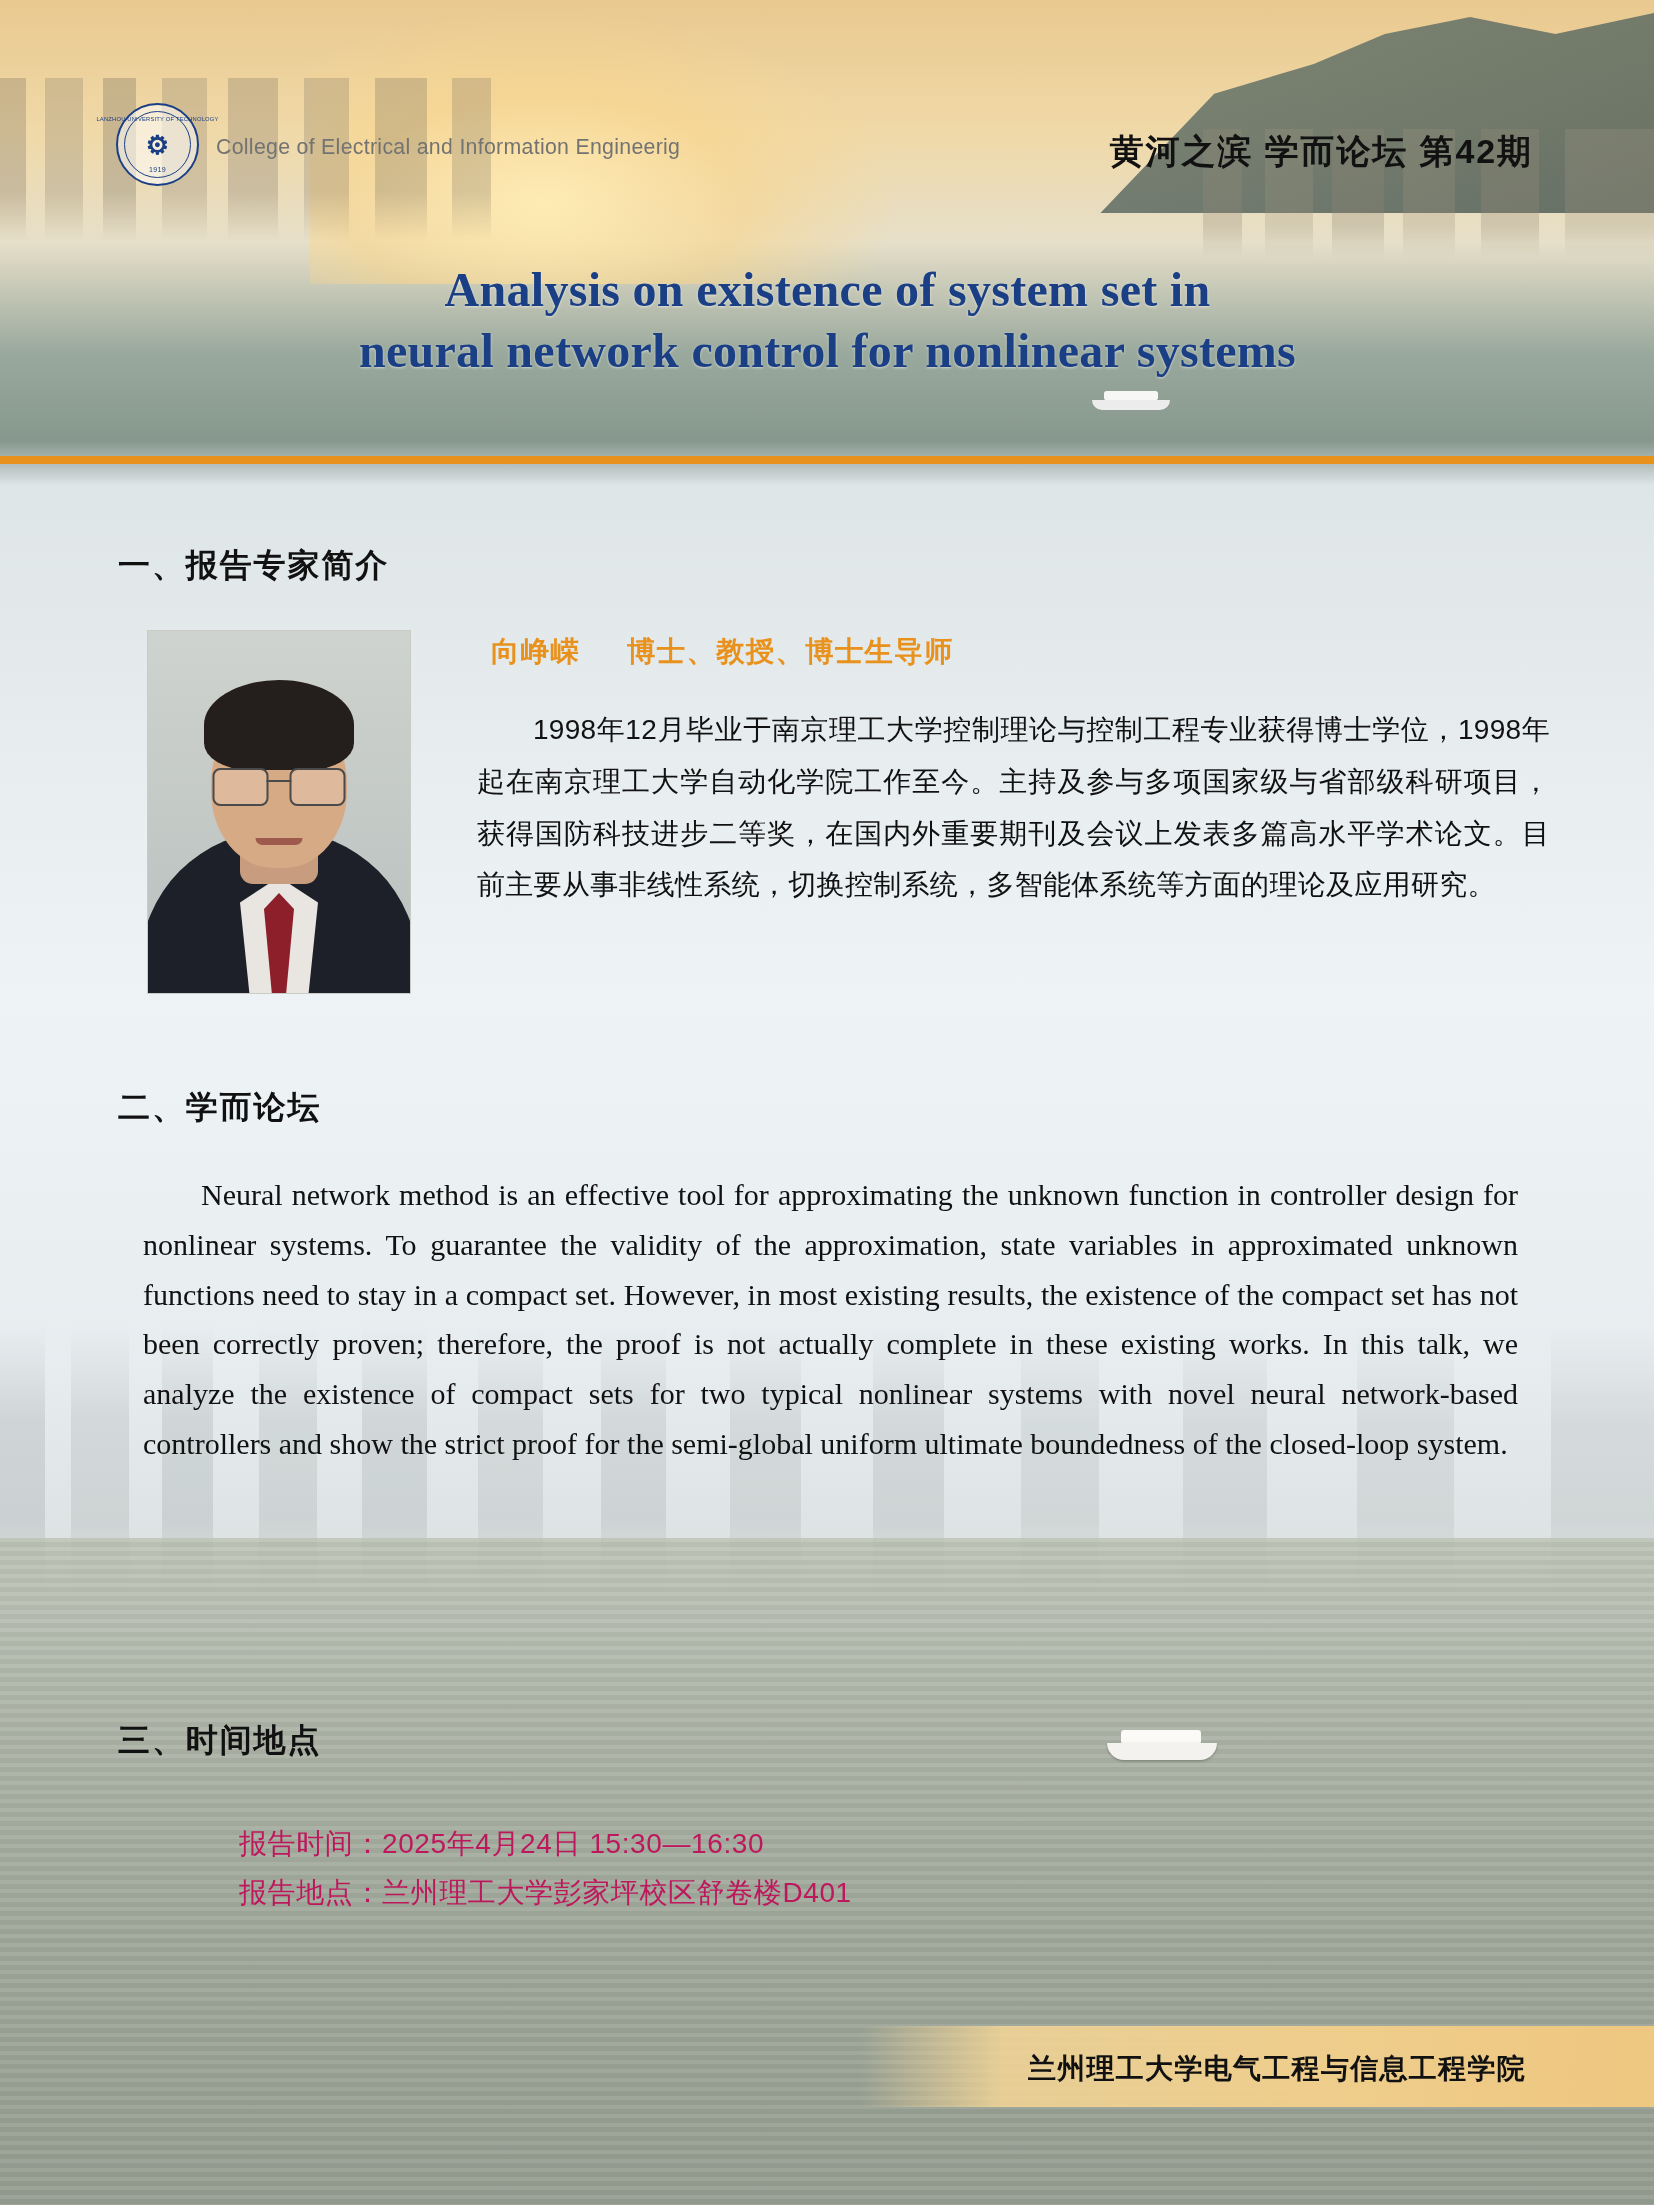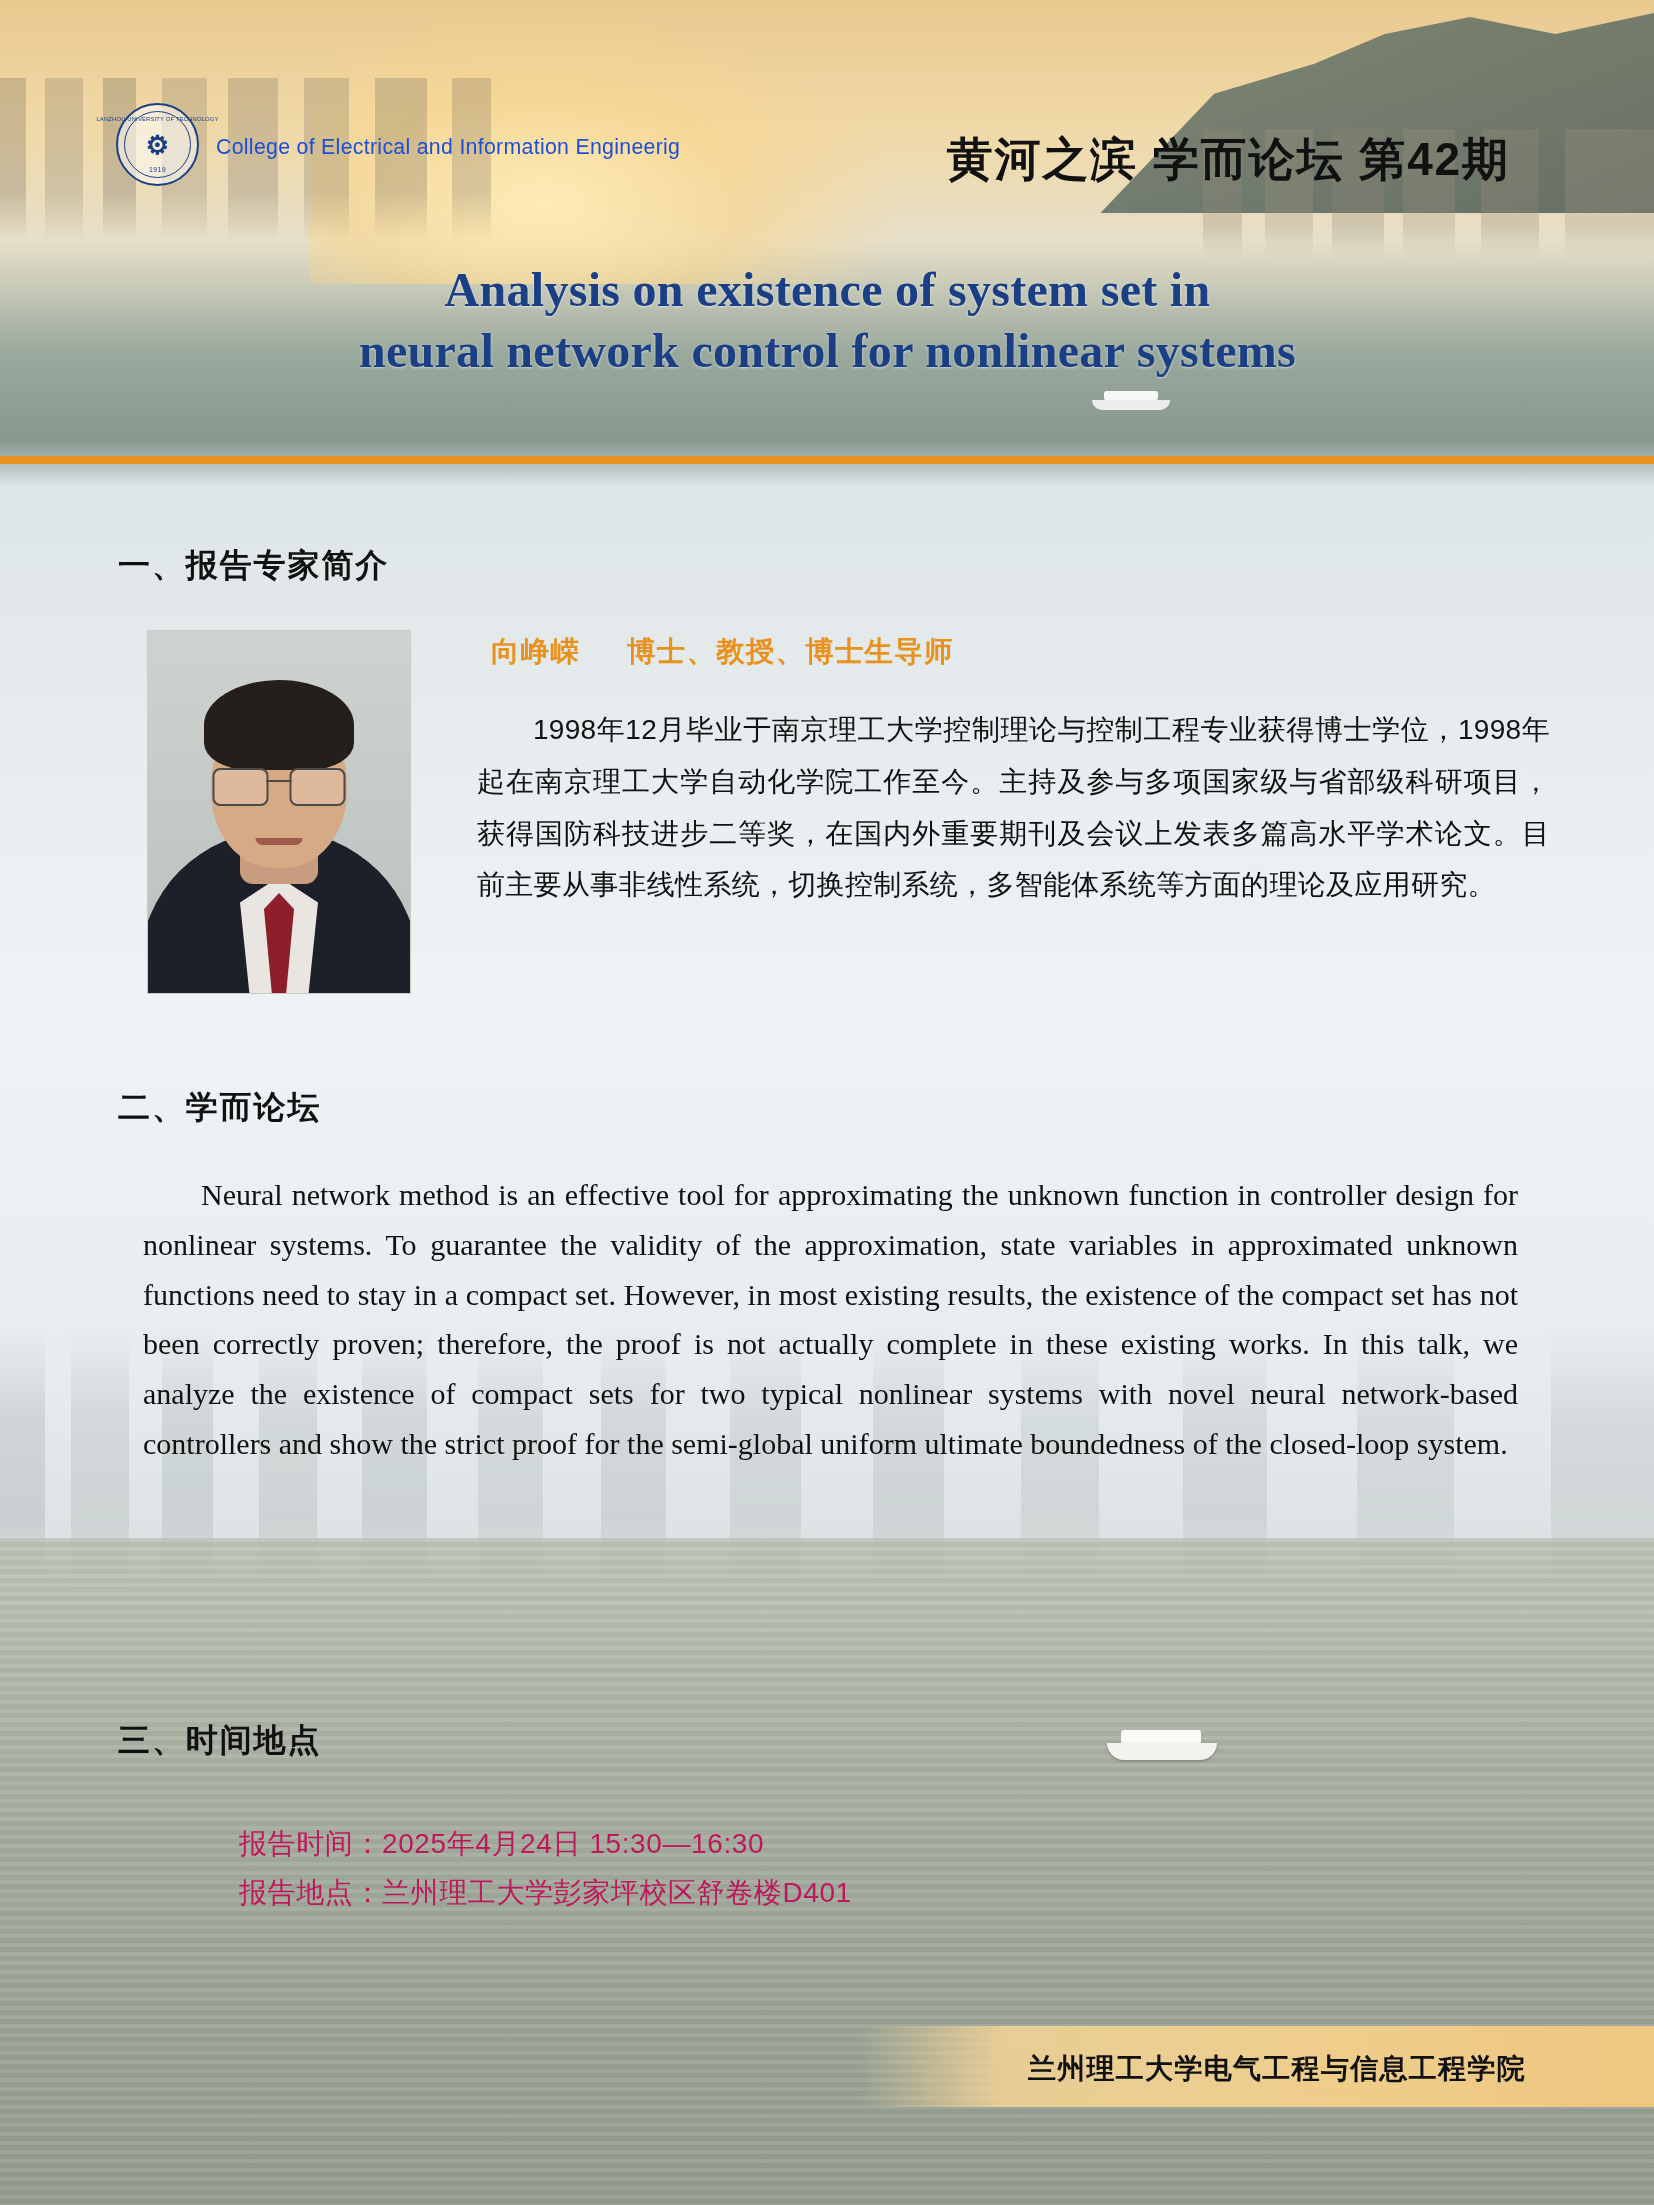--- a/index.html
+++ b/index.html
@@ -227,30 +227,30 @@
     font-size: 45px;
     font-weight: bold;
     color: #1b3f84;
     letter-spacing: 3.9px;
     line-height: 1.05;
     text-shadow: 0 1.3px 1.9px rgba(255,255,255,.5);
   }
   .logo-text-en {
     font-family: "Liberation Sans", sans-serif;
     font-size: 21.3px;
-    color: #1d4ed8;
+    color: #737373;
     letter-spacing: 0.3px;
     margin-top: 6.5px;
   }
 
   .forum-line {
     position: absolute;
-    right: 145px; top: 129px;
-    font-family: "Liberation Sans", sans-serif;
-    font-size: 46px;
+    right: 122px; top: 129px;
+    font-family: "Liberation Sans", sans-serif;
+    font-size: 34px;
     font-weight: bold;
     color: #111111;
     letter-spacing: 1.9px;
     white-space: nowrap;
   }
 
   .title {
     position: absolute;
     left: 0; top: 259px;
     width: 1655px;

